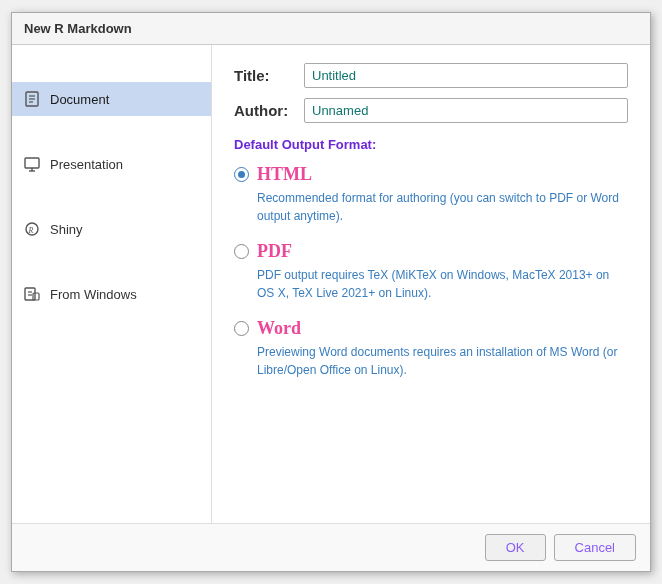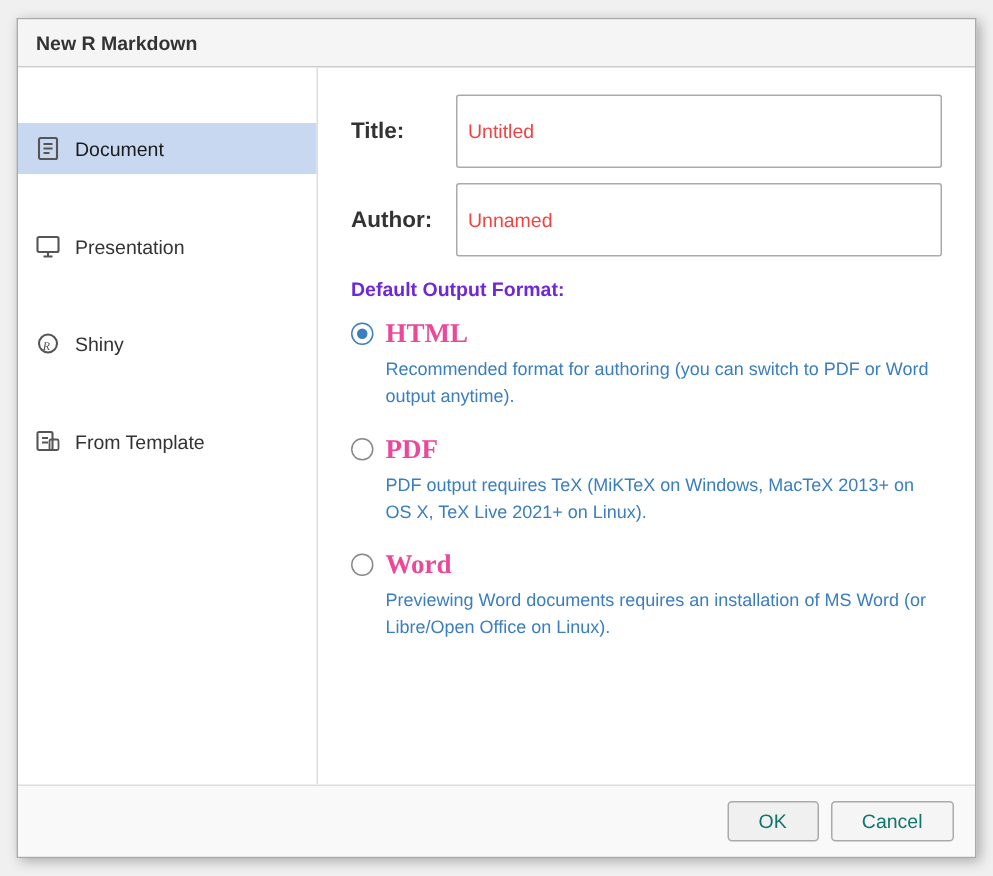--- a/index.html
+++ b/index.html
@@ -95,24 +95,24 @@
       font-size: 15px;
       color: #333;
       width: 70px;
       flex-shrink: 0;
     }
 
     .form-input {
       flex: 1;
       border: 1px solid #aaaaaa;
       border-radius: 2px;
-      padding: 16px 7px;
+      padding: 4px 7px;
       font-size: 13px;
       font-family: "Segoe UI", Arial, sans-serif;
-      color: #ef4444;
+      color: #0f766e;
       outline: none;
     }
 
     .section-title {
       font-weight: 700;
       font-size: 13px;
       color: #6d28d9;
       margin: 14px 0 12px 0;
     }
 
@@ -177,21 +177,21 @@
     }
 
     .btn {
       padding: 5px 20px;
       font-size: 13px;
       font-family: "Segoe UI", Arial, sans-serif;
       border: 1px solid #aaaaaa;
       border-radius: 3px;
       background: #f5f5f5;
       cursor: pointer;
-      color: #0f766e;
+      color: #8b5cf6;
     }
 
     .btn-primary {
       background: #f0f0f0;
     }
 
     
     svg {
       fill: none;
       stroke: #555;
@@ -243,21 +243,21 @@
 
       <div class="sidebar-item">
         <span class="sidebar-icon">
           <svg width="18" height="18" viewBox="0 0 18 18">
             <rect x="2" y="3" width="10" height="12" rx="1" stroke="#555" stroke-width="1.4"></rect>
             <line x1="5" y1="7" x2="9" y2="7" stroke="#555" stroke-width="1.2"></line>
             <line x1="5" y1="10" x2="9" y2="10" stroke="#555" stroke-width="1.2"></line>
             <rect x="10" y="8" width="6" height="7" rx="1" stroke="#555" stroke-width="1.2"></rect>
           </svg>
         </span>
-        <span class="sidebar-label">From Template</span>
+        <span class="sidebar-label">From Windows</span>
       </div>
 
     </div>
 
     <div class="main-content">
 
       <div class="form-row">
         <span class="form-label">Title:</span>
         <input class="form-input" type="text" value="Untitled" style="">
       </div>

